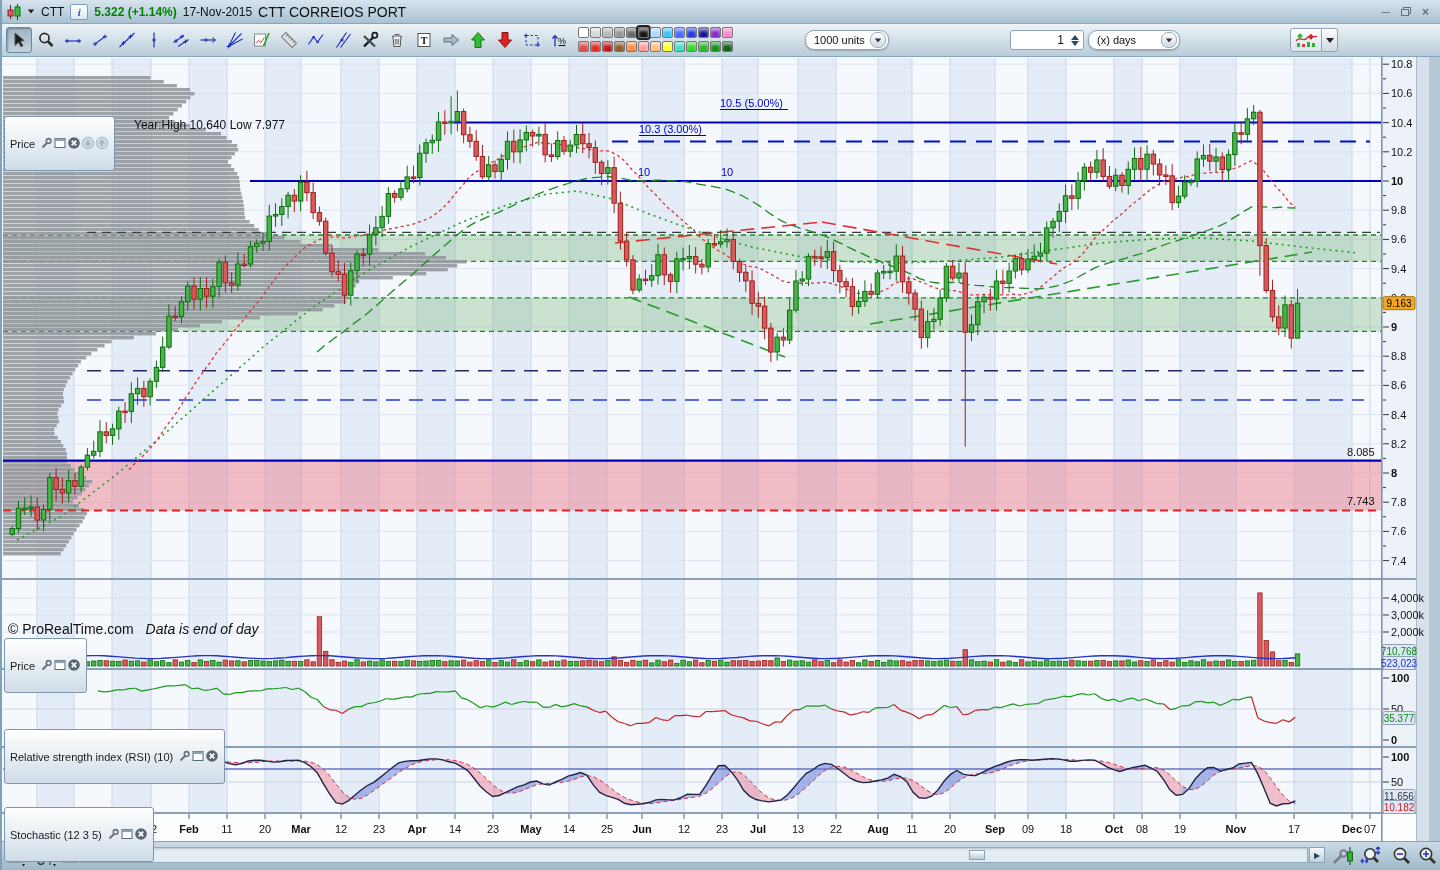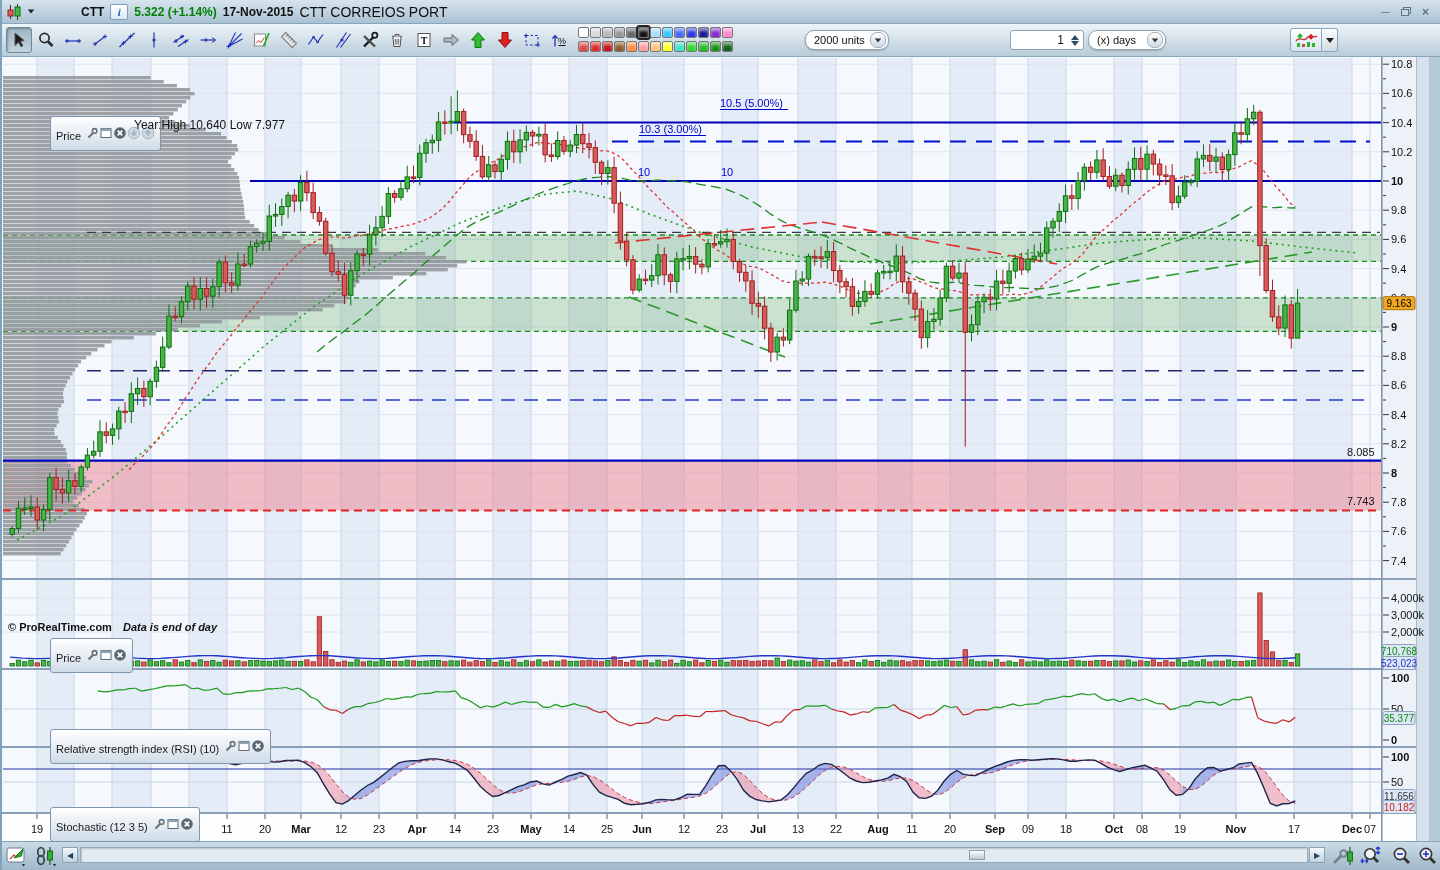--- a/index.html
+++ b/index.html
@@ -3,23 +3,23 @@
 <meta charset="utf-8">
 <style>
   html,body{margin:0;padding:0;background:#6c8fa8;}
   #app{position:relative;width:1440px;height:870px;overflow:hidden;
        font-family:"Liberation Sans",sans-serif;font-size:11px;color:#111;
        background:#b6c9d6;border-left:2px solid #7fa2bc;box-sizing:border-box;}
   
   #titlebar{position:absolute;left:0;top:0;width:100%;height:24px;
     background:linear-gradient(#d7e4ee,#a9c2d2);border-bottom:1px solid #87a6ba;
     display:flex;align-items:center;gap:6px;padding-left:5px;box-sizing:border-box;}
-  #titlebar .sym{font-weight:bold;font-size:12px;margin-left:40px;}
+  #titlebar .sym{font-weight:normal;font-size:12px;}
   #titlebar .price{font-weight:bold;font-size:12px;color:#008200;}
-  #titlebar .date{font-weight:bold;font-size:12px;}
+  #titlebar .date{font-weight:normal;font-size:12px;}
   #titlebar .name{font-size:14px;}
   .infobtn{display:inline-flex;align-items:center;justify-content:center;width:16px;height:14px;
     background:linear-gradient(#fff,#dce8f2);border:1px solid #7d9cba;border-radius:2px;
     color:#2255cc;font-weight:bold;font-style:italic;font-size:11px;font-family:"Liberation Serif",serif;}
   #winbtns{margin-left:auto;display:flex;gap:3px;margin-right:6px;}
   .winbtn{width:17px;height:15px;display:flex;align-items:center;justify-content:center;
     color:#5d7588;font-size:12px;font-weight:bold;}
   .caret{display:inline-block;width:0;height:0;border-left:4px solid transparent;
     border-right:4px solid transparent;border-top:5px solid #222;}
   
@@ -43,26 +43,26 @@
   #spinner .arrows{width:13px;display:flex;flex-direction:column;gap:1px;margin-right:2px;}
   #spinner .arrows span{display:block;width:0;height:0;margin:0 auto;border-left:4px solid transparent;border-right:4px solid transparent;}
   #spinner .up{border-bottom:5px solid #2a4a66;}
   #spinner .dn{border-top:5px solid #2a4a66;}
   #charttype{position:absolute;left:1288px;top:4px;width:48px;height:24px;display:flex;}
   #charttype .main{width:32px;height:24px;background:linear-gradient(#fff,#d8e4ee);border:1px solid #8fa4b6;border-radius:3px 0 0 3px;display:flex;align-items:center;justify-content:center;box-sizing:border-box;}
   #charttype .cbtn{width:16px;height:24px;background:linear-gradient(#fdfdfd,#cfdae4);border:1px solid #8fa4b6;border-left:none;border-radius:0 3px 3px 0;display:flex;align-items:center;justify-content:center;box-sizing:border-box;}
   
   #chartwrap{position:absolute;left:0;top:57px;width:1440px;height:784px;}
   #chartSvg{position:absolute;left:0;top:0;}
-  .chip{position:absolute;display:flex;align-items:flex-end;gap:4px;height:17px;padding:8px 5px;
+  .chip{position:absolute;display:flex;align-items:center;gap:4px;height:17px;padding:18px 5px;
     background:linear-gradient(#ffffff,#cfdce8);border:1px solid #7f97ad;border-radius:3px;
-    font-size:11px;color:#1a1a1a;z-index:5;margin-left:46px;}
+    font-size:11px;color:#1a1a1a;z-index:5;}
   .icon-btn{display:inline-flex;width:14px;height:14px;align-items:center;justify-content:center;}
   #rangelabel{position:absolute;left:132px;top:61px;font-size:12px;z-index:5;}
-  #copyright{position:absolute;left:6px;top:564px;font-size:11px;z-index:5;font-weight:bold;}
+  #copyright{position:absolute;left:6px;top:564px;font-size:14px;z-index:5;}
   #copyright .note{font-style:italic;margin-left:8px;}
   
   #bottombar{position:absolute;left:0;top:841px;width:100%;height:29px;
     background:linear-gradient(#cbdbe6,#9fb8c8);border-top:1px solid #85a2b8;box-sizing:border-box;}
   .bbicon{position:absolute;top:3px;width:26px;height:22px;display:flex;align-items:center;justify-content:center;}
   #hscroll{position:absolute;left:78px;top:5px;width:1228px;height:16px;background:#e4ecf3;
     border:1px solid #93a8ba;box-sizing:border-box;box-shadow:inset 1px 1px 2px rgba(0,0,0,.18);}
   .scrollarrow{position:absolute;top:5px;width:16px;height:16px;background:linear-gradient(#f4f8fb,#c2d2de);
     border:1px solid #8ba2b4;box-sizing:border-box;display:flex;align-items:center;justify-content:center;
     font-size:8px;color:#24455e;}
@@ -266,33 +266,33 @@
         <div class="swatch" style="background: rgb(40, 56, 232);"></div>
         <div class="swatch" style="background: rgb(48, 216, 48);"></div>
         <div class="swatch" style="background: rgb(24, 24, 152);"></div>
         <div class="swatch" style="background: rgb(40, 184, 40);"></div>
         <div class="swatch" style="background: rgb(136, 40, 200);"></div>
         <div class="swatch" style="background: rgb(24, 144, 24);"></div>
         <div class="swatch" style="background: rgb(255, 136, 204);"></div>
         <div class="swatch" style="background: rgb(16, 96, 24);"></div>
       </div>
     <div class="dd" style="left:803px;width:84px">
-      <span>2000 units</span>
+      <span>1000 units</span>
       <span class="ddbtn">
           <span class="caret"></span>
         </span>
     </div>
     <div id="spinner">
       <span class="val">1</span>
       <span class="arrows">
           <span class="up"></span>
           <span class="dn"></span>
         </span>
     </div>
-    <div class="dd" style="left:1086px;width:78px;border-radius:9px">
+    <div class="dd" style="left:1086px;width:92px;border-radius:9px">
       <span>(x) days</span>
       <span class="ddbtn">
           <span class="caret"></span>
         </span>
     </div>
     <div id="charttype">
       <span class="main">
         <svg width="24" height="18" viewBox="0 0 24 18">
             <path d="M2,10 C6,4 9,12 13,7 17,2 20,8 23,5" fill="none" stroke="#cc3344" stroke-width="1.4"></path>
             <rect x="3" y="12" width="3" height="4" fill="#2db32d"></rect>

